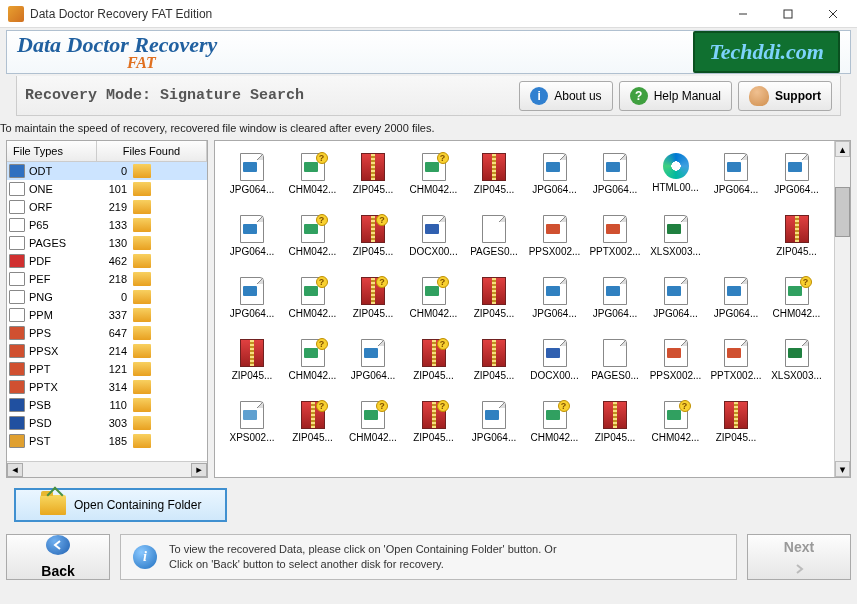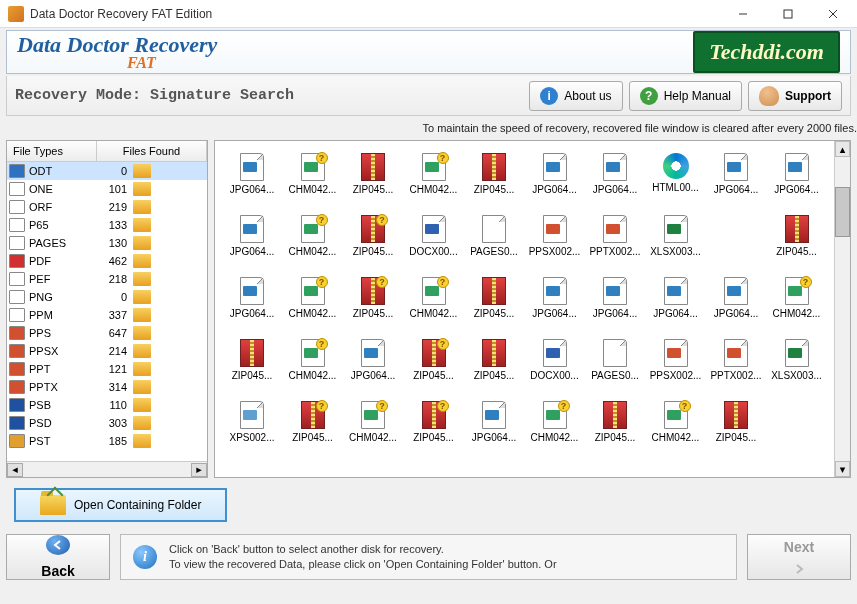--- a/index.html
+++ b/index.html
@@ -8,33 +8,33 @@
 .titlebar { height: 28px; background: #fff; display: flex; align-items: center; padding: 0 2px 0 8px; border-bottom: 1px solid #ddd; }
 .titlebar-icon { width: 16px; height: 16px; background: linear-gradient(135deg,#e8a030,#d07020); margin-right: 6px; border-radius: 2px; }
 .titlebar-text { flex: 1; font-size: 12px; color: #333; }
 .win-controls { display: flex; }
 .win-btn { width: 45px; height: 26px; display: flex; align-items: center; justify-content: center; cursor: pointer; }
 .win-btn svg { width: 10px; height: 10px; }
 
 .header { height: 44px; background: linear-gradient(#fff,#f4f8fb); border: 1px solid #b0c0d0; margin: 2px 6px; display: flex; align-items: center; padding: 0 10px; }
 .logo-text { font-family: Georgia, serif; font-style: italic; font-size: 22px; color: #2060a0; font-weight: bold; }
 .logo-sub { font-family: Georgia, serif; font-style: italic; color: #e07020; font-size: 16px; font-weight: bold; margin-left: 110px; margin-top: -4px; display: block; }
-.techddi { margin-left: auto; background: #107030; color: #fef9c3; font-family: Georgia, serif; font-style: italic; font-weight: bold; font-size: 22px; padding: 6px 14px; border: 2px solid #0a5020; border-radius: 2px; }
-
-.toolbar { height: 40px; margin: 0 6px; display: flex; align-items: center; padding: 0 8px; border: 1px solid #ccc; background: linear-gradient(#f8f8f8,#eee); border-top: none; }
+.techddi { margin-left: auto; background: #107030; color: #7dd3fc; font-family: Georgia, serif; font-style: italic; font-weight: bold; font-size: 22px; padding: 6px 14px; border: 2px solid #0a5020; border-radius: 2px; }
+
+.toolbar { height: 40px; margin: 0 16px; display: flex; align-items: center; padding: 0 8px; border: 1px solid #ccc; background: linear-gradient(#f8f8f8,#eee); border-top: none; }
 .mode-label { font-family: 'Courier New', monospace; font-size: 15px; color: #555; font-weight: bold; }
 .tool-spacer { flex: 1; }
 .tool-btn { height: 30px; background: linear-gradient(#fefefe,#e8e8e8); border: 1px solid #aaa; border-radius: 3px; display: flex; align-items: center; padding: 0 10px; margin-left: 6px; cursor: pointer; gap: 6px; font-size: 12px; }
 .tool-icon { width: 18px; height: 18px; border-radius: 50%; display: flex; align-items: center; justify-content: center; color: #fff; font-weight: bold; font-size: 12px; }
 .tool-icon.info { background: #3080d0; }
 .tool-icon.help { background: #40a040; }
 .support-btn { font-weight: bold; }
 .support-icon { width: 20px; height: 20px; background: radial-gradient(circle at 40% 30%, #f0c090, #d09050); border-radius: 50% 50% 40% 40%; position: relative; }
 
-.info-strip { text-align: right; font-size: 11px; padding: 6px 0; color: #222; }
+.info-strip { text-align: left; font-size: 11px; padding: 6px 0; color: #222; }
 
 .content { display: flex; margin: 0 6px; height: 338px; gap: 6px; }
 
 .left-panel { width: 202px; border: 1px solid #aaa; background: #fff; display: flex; flex-direction: column; position: relative; }
 .tbl-head { display: flex; background: linear-gradient(#fdfdfd,#ececec); border-bottom: 1px solid #ccc; font-size: 11px; justify-content: center; }
 .th { padding: 4px 6px; border-right: 1px solid #ccc; }
 .th1 { width: 90px; }
 .th2 { flex: 1; text-align: center; }
 .tbl-body { flex: 1; overflow: hidden; }
 .row { display: flex; align-items: center; height: 18px; font-size: 11px; }
@@ -552,22 +552,22 @@
     <div class="arrow-circ">
       <svg width="12" height="12" viewBox="0 0 12 12">
           <path d="M8 2 L3 6 L8 10" fill="none" stroke="#fff" stroke-width="2"></path>
         </svg>
     </div>
     <span>Back</span>
   </div>
   <div class="hint-box">
     <div class="hint-icon">i</div>
     <div>
+      <div>To view the recovered Data, please click on 'Open Containing Folder' button. Or</div>
       <div>Click on 'Back' button to select another disk for recovery.</div>
-      <div>To view the recovered Data, please click on 'Open Containing Folder' button. Or</div>
     </div>
   </div>
   <div class="nav-btn disabled">
     <span>Next</span>
     <svg width="12" height="12" viewBox="0 0 12 12">
         <path d="M4 2 L9 6 L4 10" fill="none" stroke="#bbb" stroke-width="2"></path>
       </svg>
   </div>
 </div>
 

